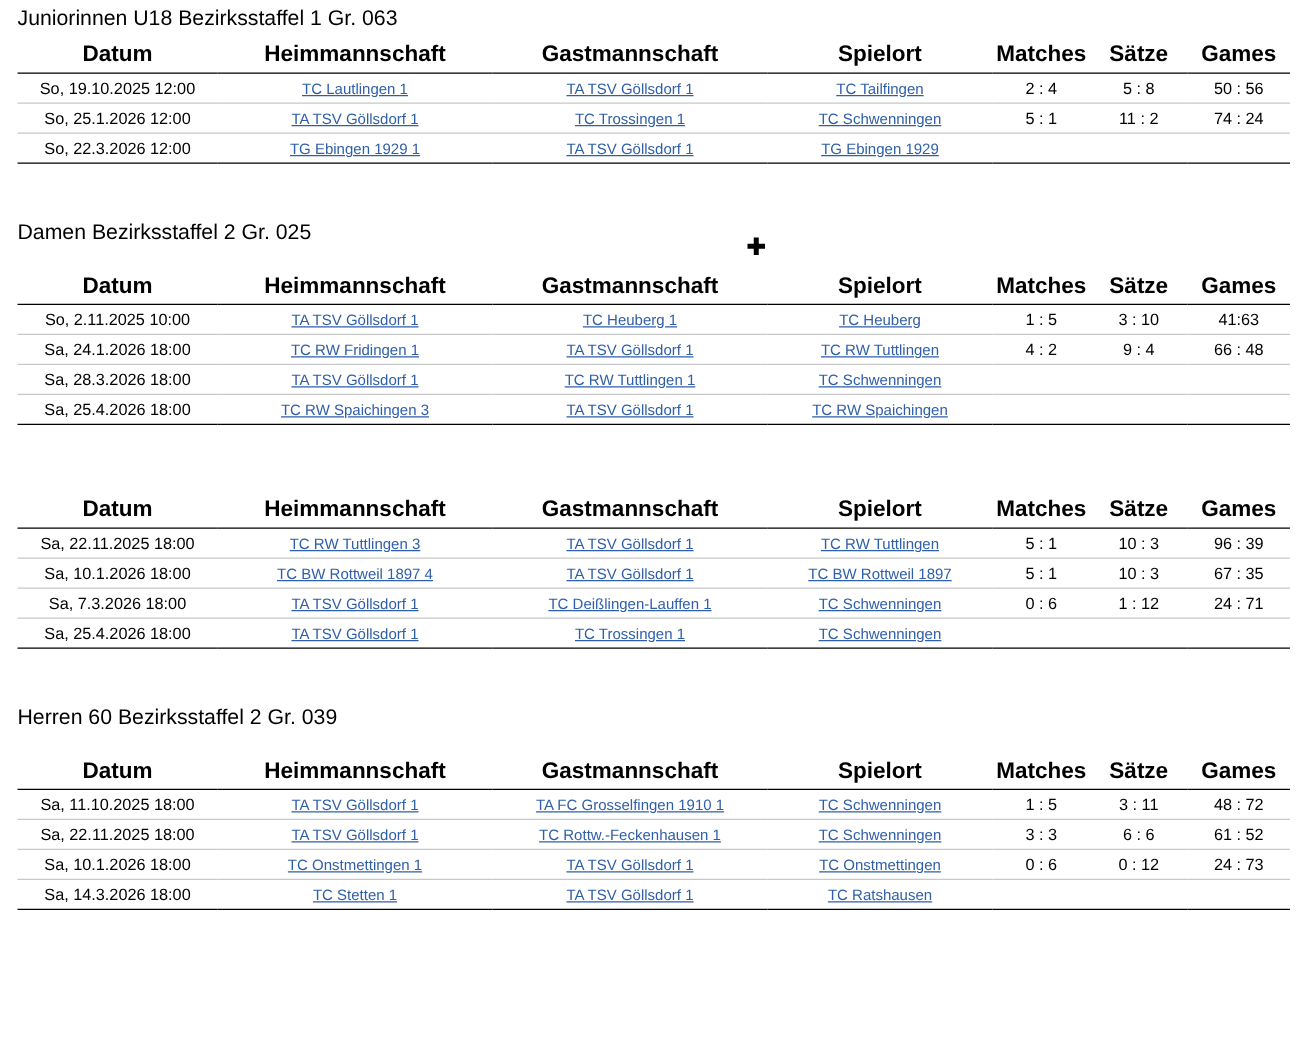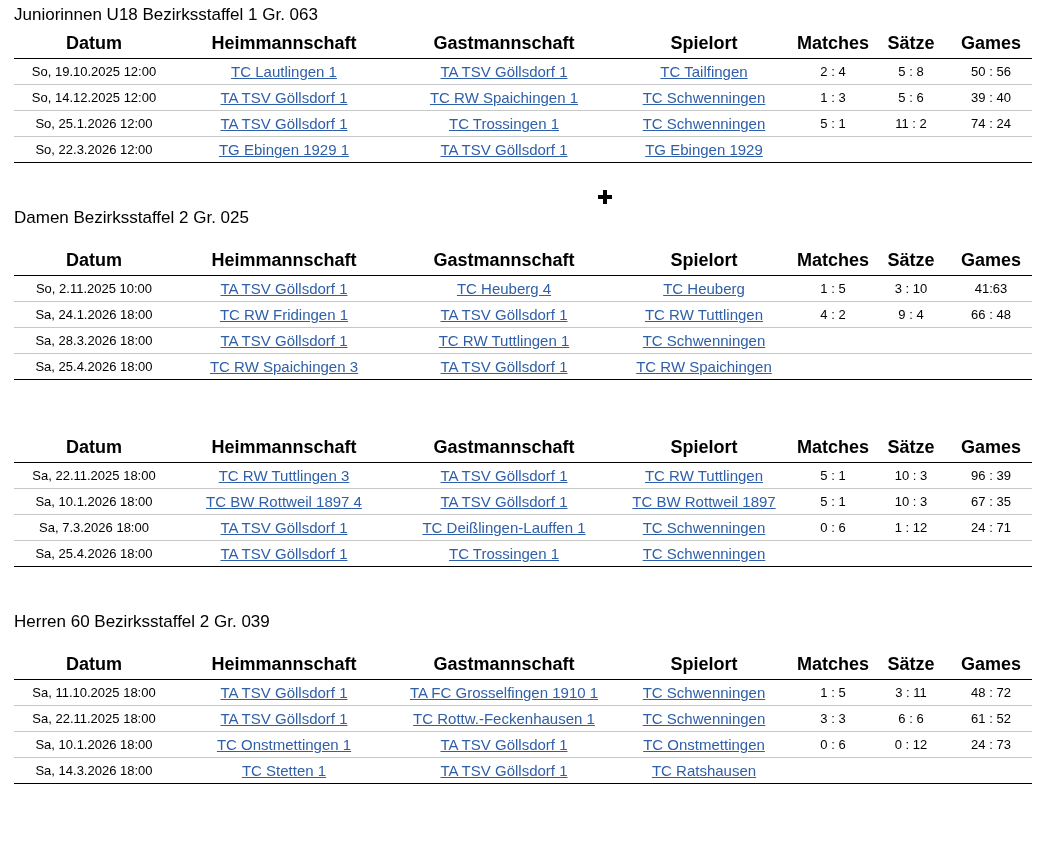--- a/index.html
+++ b/index.html
@@ -57,21 +57,21 @@
     border-bottom: 1.5px solid #000000;
     text-align: center;
   }
   td.date-cell {
     text-align: center;
   }
   a.team-link {
     color: #2f5fa8;
     text-decoration: underline;
     cursor: pointer;
-    font-size: 15px;
+    font-size: 12px;
   }
   
   col.c-date   { width: 160px; }
   col.c-home   { width: 220px; }
   col.c-away   { width: 220px; }
   col.c-venue  { width: 180px; }
   col.c-match  { width: 78px; }
   col.c-sets   { width: 78px; }
   col.c-games  { width: 82px; }
 
@@ -121,29 +121,20 @@
       </thead>
       <tbody>
         <tr>
           <td class="date-cell">So, 19.10.2025 12:00</td>
           <td><a class="team-link">TC Lautlingen 1</a></td>
           <td><a class="team-link">TA TSV Göllsdorf 1</a></td>
           <td><a class="team-link">TC Tailfingen</a></td>
           <td>2 : 4</td>
           <td>5 : 8</td>
           <td>50 : 56</td>
-        </tr>
-        <tr>
-          <td class="date-cell">So, 14.12.2025 12:00</td>
-          <td><a class="team-link">TA TSV Göllsdorf 1</a></td>
-          <td><a class="team-link">TC RW Spaichingen 1</a></td>
-          <td><a class="team-link">TC Schwenningen</a></td>
-          <td>1 : 3</td>
-          <td>5 : 6</td>
-          <td>39 : 40</td>
         </tr>
         <tr>
           <td class="date-cell">So, 25.1.2026 12:00</td>
           <td><a class="team-link">TA TSV Göllsdorf 1</a></td>
           <td><a class="team-link">TC Trossingen 1</a></td>
           <td><a class="team-link">TC Schwenningen</a></td>
           <td>5 : 1</td>
           <td>11 : 2</td>
           <td>74 : 24</td>
         </tr>
@@ -183,21 +174,21 @@
           <th>Spielort</th>
           <th>Matches</th>
           <th>Sätze</th>
           <th>Games</th>
         </tr>
       </thead>
       <tbody>
         <tr>
           <td class="date-cell">So, 2.11.2025 10:00</td>
           <td><a class="team-link">TA TSV Göllsdorf 1</a></td>
-          <td><a class="team-link">TC Heuberg 4</a></td>
+          <td><a class="team-link">TC Heuberg 1</a></td>
           <td><a class="team-link">TC Heuberg</a></td>
           <td>1 : 5</td>
           <td>3 : 10</td>
           <td>41:63</td>
         </tr>
         <tr>
           <td class="date-cell">Sa, 24.1.2026 18:00</td>
           <td><a class="team-link">TC RW Fridingen 1</a></td>
           <td><a class="team-link">TA TSV Göllsdorf 1</a></td>
           <td><a class="team-link">TC RW Tuttlingen</a></td>

